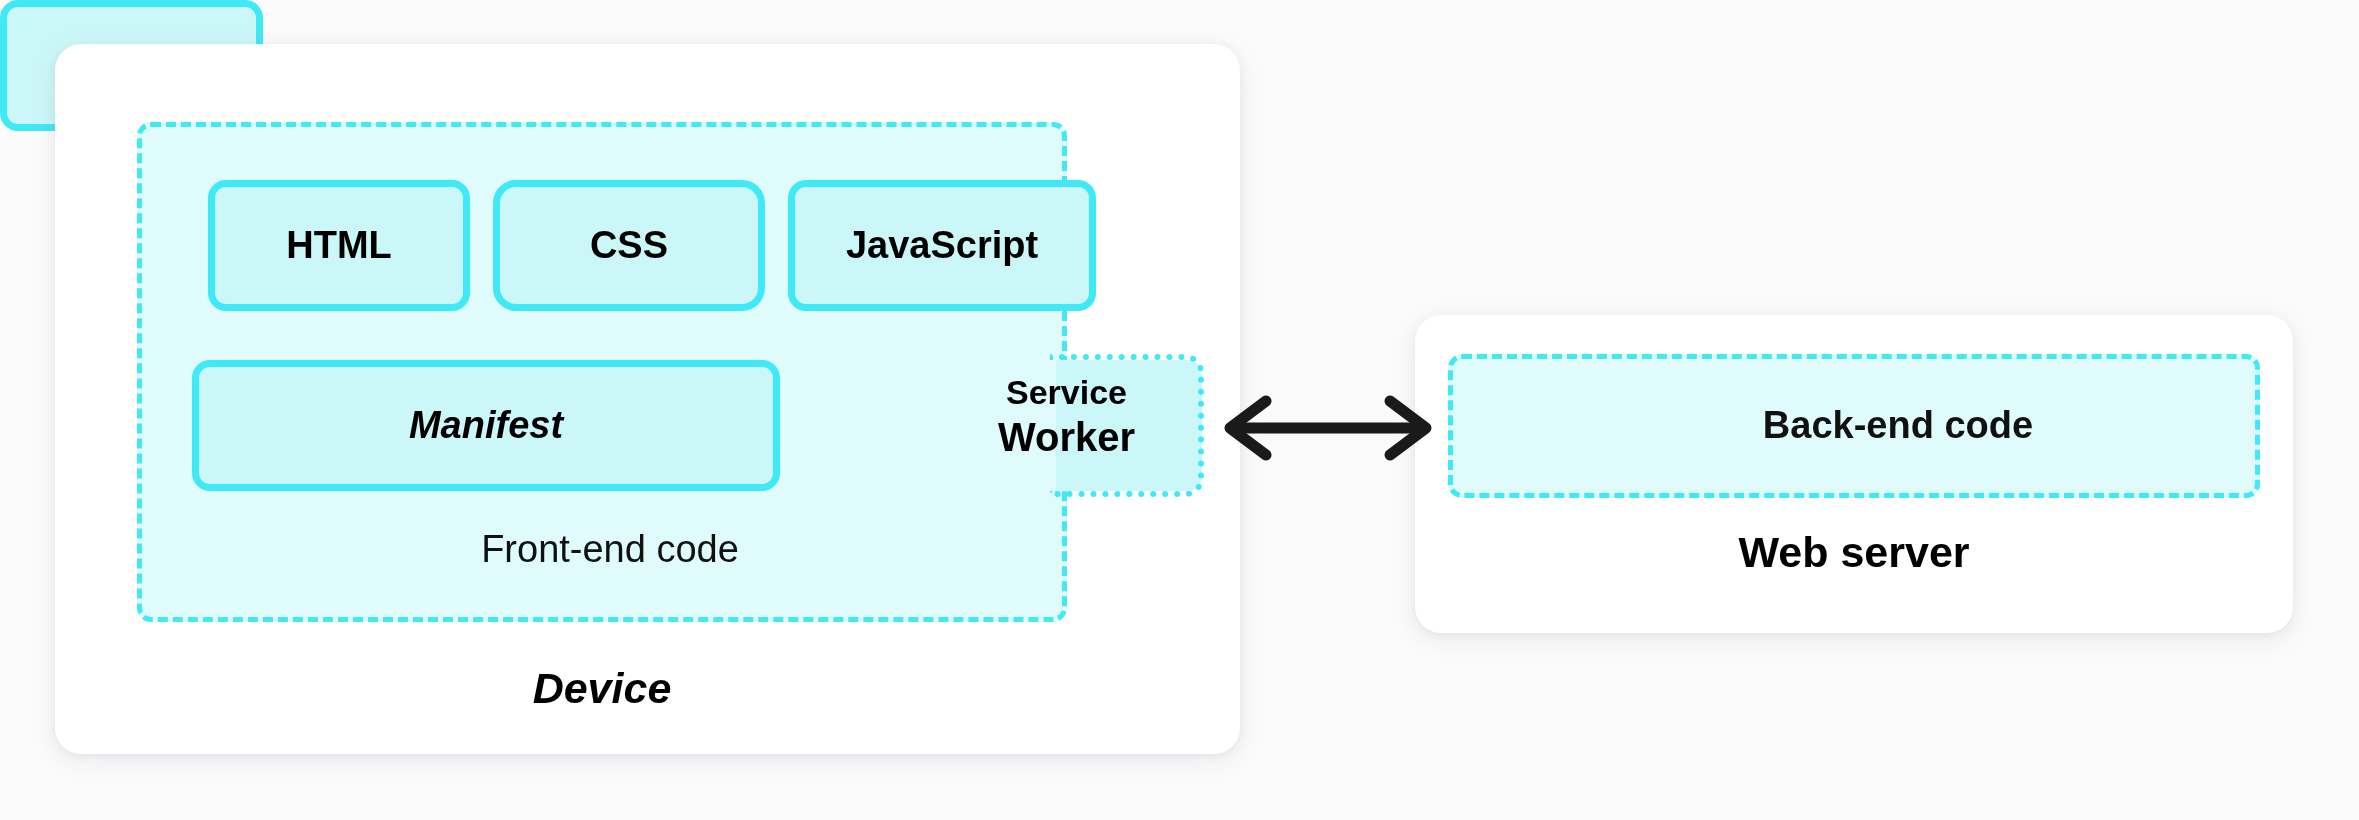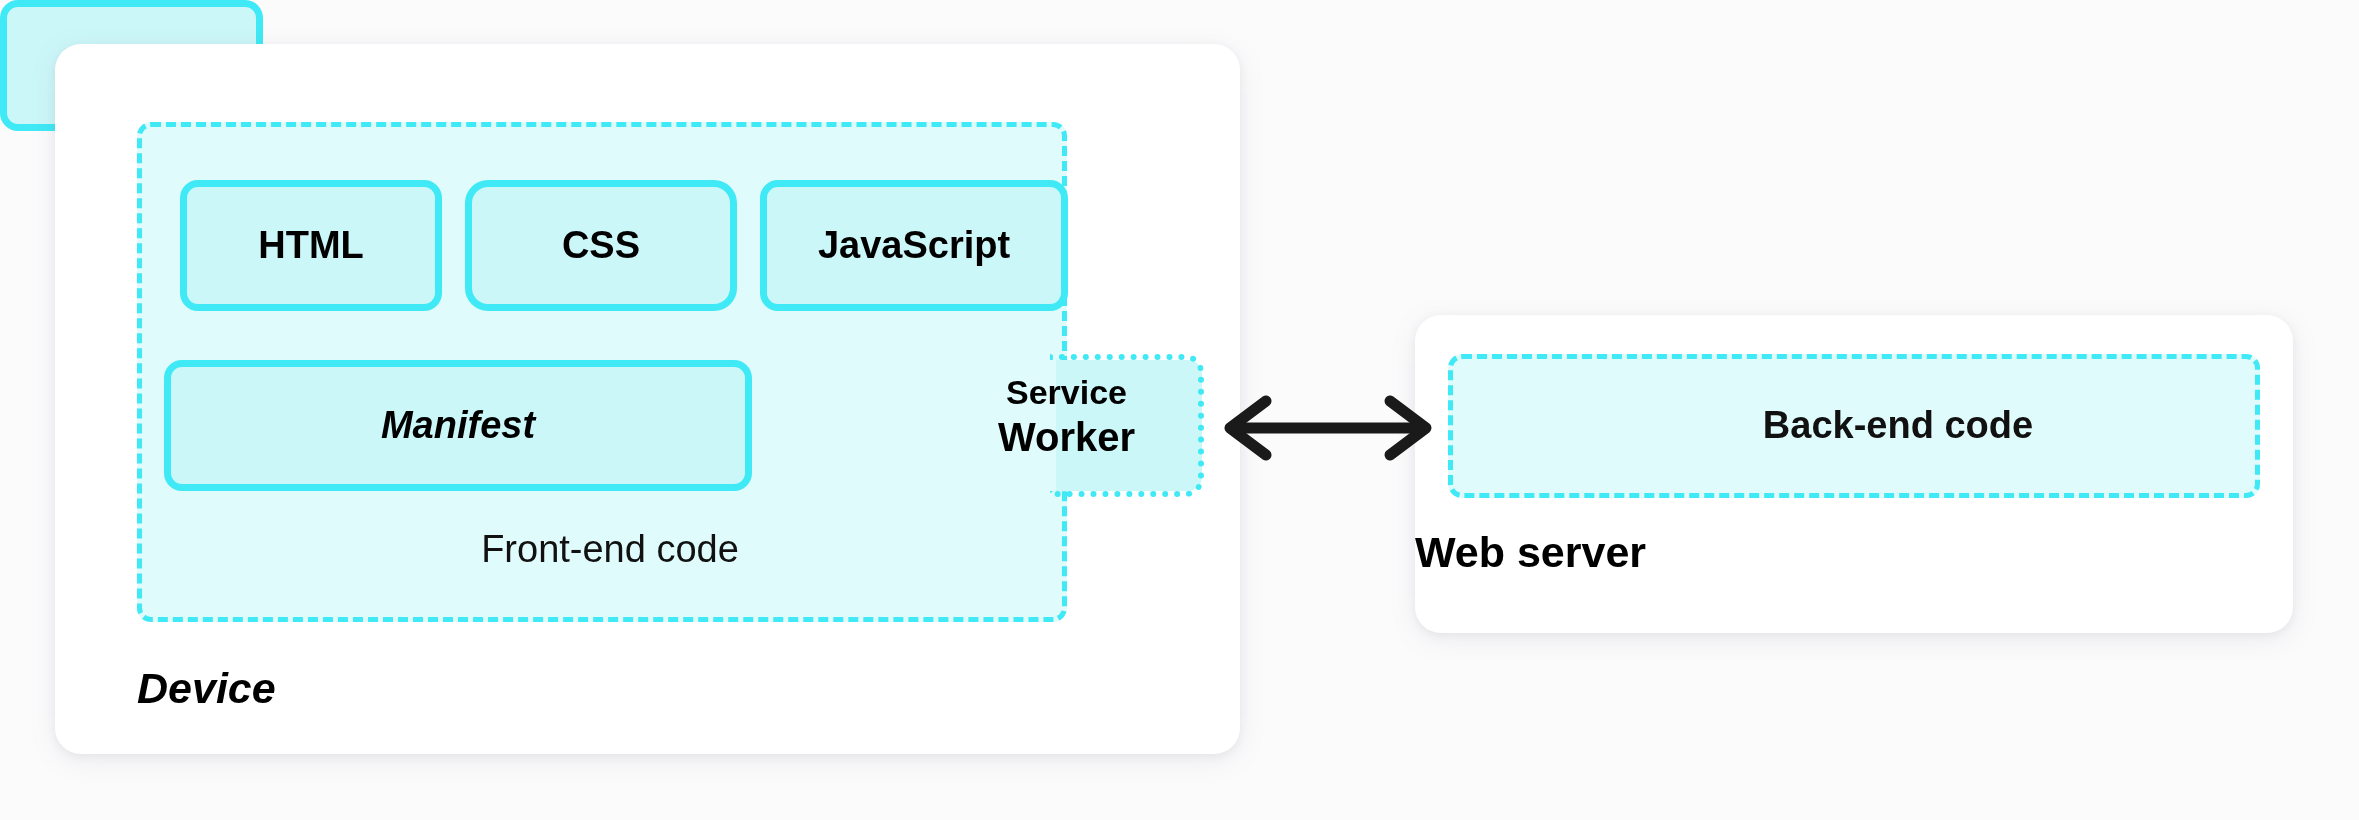--- a/index.html
+++ b/index.html
@@ -71,20 +71,21 @@
     border-radius: 18px;
     box-sizing: border-box;
     display: flex;
     align-items: center;
     justify-content: center;
     text-align: center;
     color: #000000;
     font-weight: 700;
     font-size: 38px;
     line-height: 1.18;
+    margin-left: 28px;
   }
 
   #box-html      { left: 180px; top: 180px;  width: 262px; height: 131px; }
   #box-css       { left: 465px; top: 180px;  width: 272px; height: 131px; border-radius: 23px; }
   #box-js        { left: 760px; top: 180px;  width: 308px; height: 131px; }
   #box-manifest  { left: 164px; top: 360px;  width: 588px; height: 131px; font-style: italic; }
 
   
   #box-service-worker {
     left: 935px;
@@ -166,21 +167,21 @@
   #frontend-caption { left: 137px; top: 528px; width: 930px; padding-left: 8px; }
   #backend-caption {
     left: 1448px; top: 404px; width: 812px;
     text-align: center; font-size: 38px; color: #111111; font-weight: 700;
     position: absolute;
     padding-left: 44px;
   }
 
   .card-caption {
     position: absolute;
-    text-align: left;
+    text-align: center;
     color: #000000;
     font-weight: 700;
     font-size: 43px;
   }
   #device-caption { left: 137px; top: 664px; width: 930px; font-style: italic; }
   #server-caption { left: 1415px; top: 528px; width: 878px; }
 
   
   #connector-arrow {
     position: absolute;

